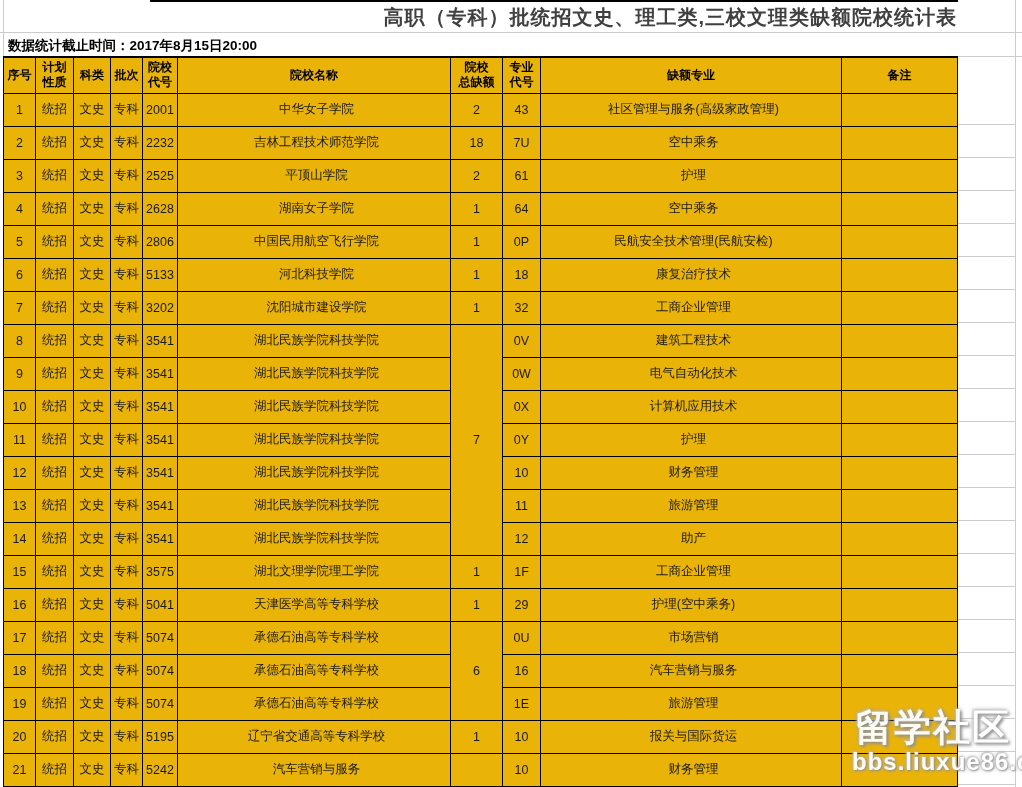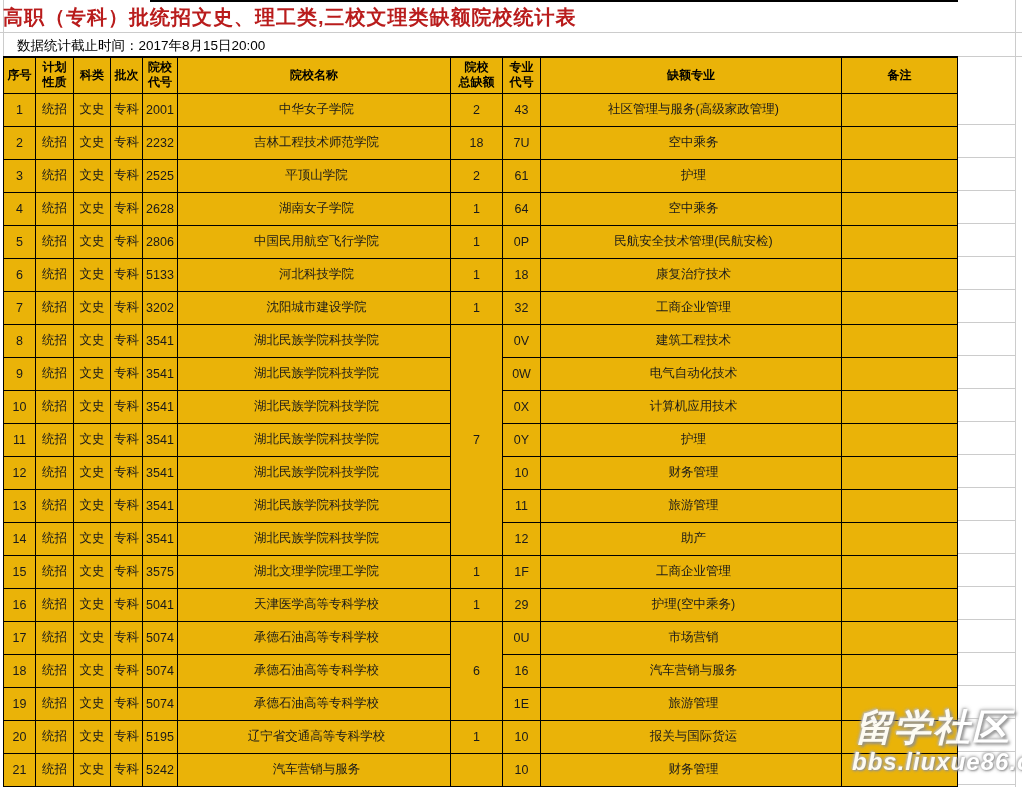--- a/index.html
+++ b/index.html
@@ -18,27 +18,27 @@
   .gl-subtitle-r  { left:958px; top:56px; width:64px; height:1px; }
   .gl-left-v      { left:3px; top:0; width:1px; height:56px; }
   .gl-right-v     { left:1015px; top:0; width:1px; height:787px; }
   .grid-right {
     position:absolute; left:958px; top:92px; width:57px; height:695px;
     background:repeating-linear-gradient(to bottom,
       transparent 0, transparent 32px, #cccccc 32px, #cccccc 33px);
   }
   .page-title {
     position:absolute; left:3px; top:2px; width:954px; height:30px;
-    line-height:30px; text-align:left;
-    font-size:20px; font-weight:bold; color:#b91c1c;
+    line-height:30px; text-align:right;
+    font-size:20px; font-weight:bold; color:#404040;
     letter-spacing:1px; white-space:nowrap;
   }
   .subtitle {
-    position:absolute; left:17px; top:36px; height:20px; line-height:20px;
-    font-size:13.5px; font-weight:normal; color:#000; white-space:nowrap;
+    position:absolute; left:8px; top:36px; height:20px; line-height:20px;
+    font-size:13.5px; font-weight:bold; color:#000; white-space:nowrap;
   }
   table.sheet {
     position:absolute; left:3px; top:56px; width:954px;
     border-collapse:collapse; table-layout:fixed;
     background:#eab308;
   }
   table.sheet th, table.sheet td {
     border:1px solid #000000;
     overflow:hidden; white-space:nowrap;
   }
@@ -48,21 +48,21 @@
     white-space:pre-line; line-height:1.25;
     border-top:2px solid #000;
   }
   table.sheet td {
     height:33px; font-size:12.5px; color:#1a1a1a; vertical-align:middle;
   }
   td.c { text-align:center; }
   td.l { text-align:center; padding-left:5px; }
   .watermark {
     position:absolute; left:852px; top:708px; width:162px;
-    text-align:center; color:#ffffff; pointer-events:none; opacity:0.95;font-style:italic;
+    text-align:center; color:#ffffff; pointer-events:none; opacity:0.95;
   }
   .watermark .wm1 {
     font-size:37px; font-weight:bold; letter-spacing:2px; line-height:1.1;
     text-shadow:2px 2px 3px #8f8f8f, -1px -1px 2px #bdbdbd, 0 0 5px #9a9a9a;
   }
   .watermark .wm2 {
     font-size:24px; font-weight:bold; letter-spacing:1px; line-height:1.1;
     text-shadow:1px 1px 2px #8f8f8f, -1px -1px 2px #bdbdbd, 0 0 4px #9a9a9a;
   }
 </style>

